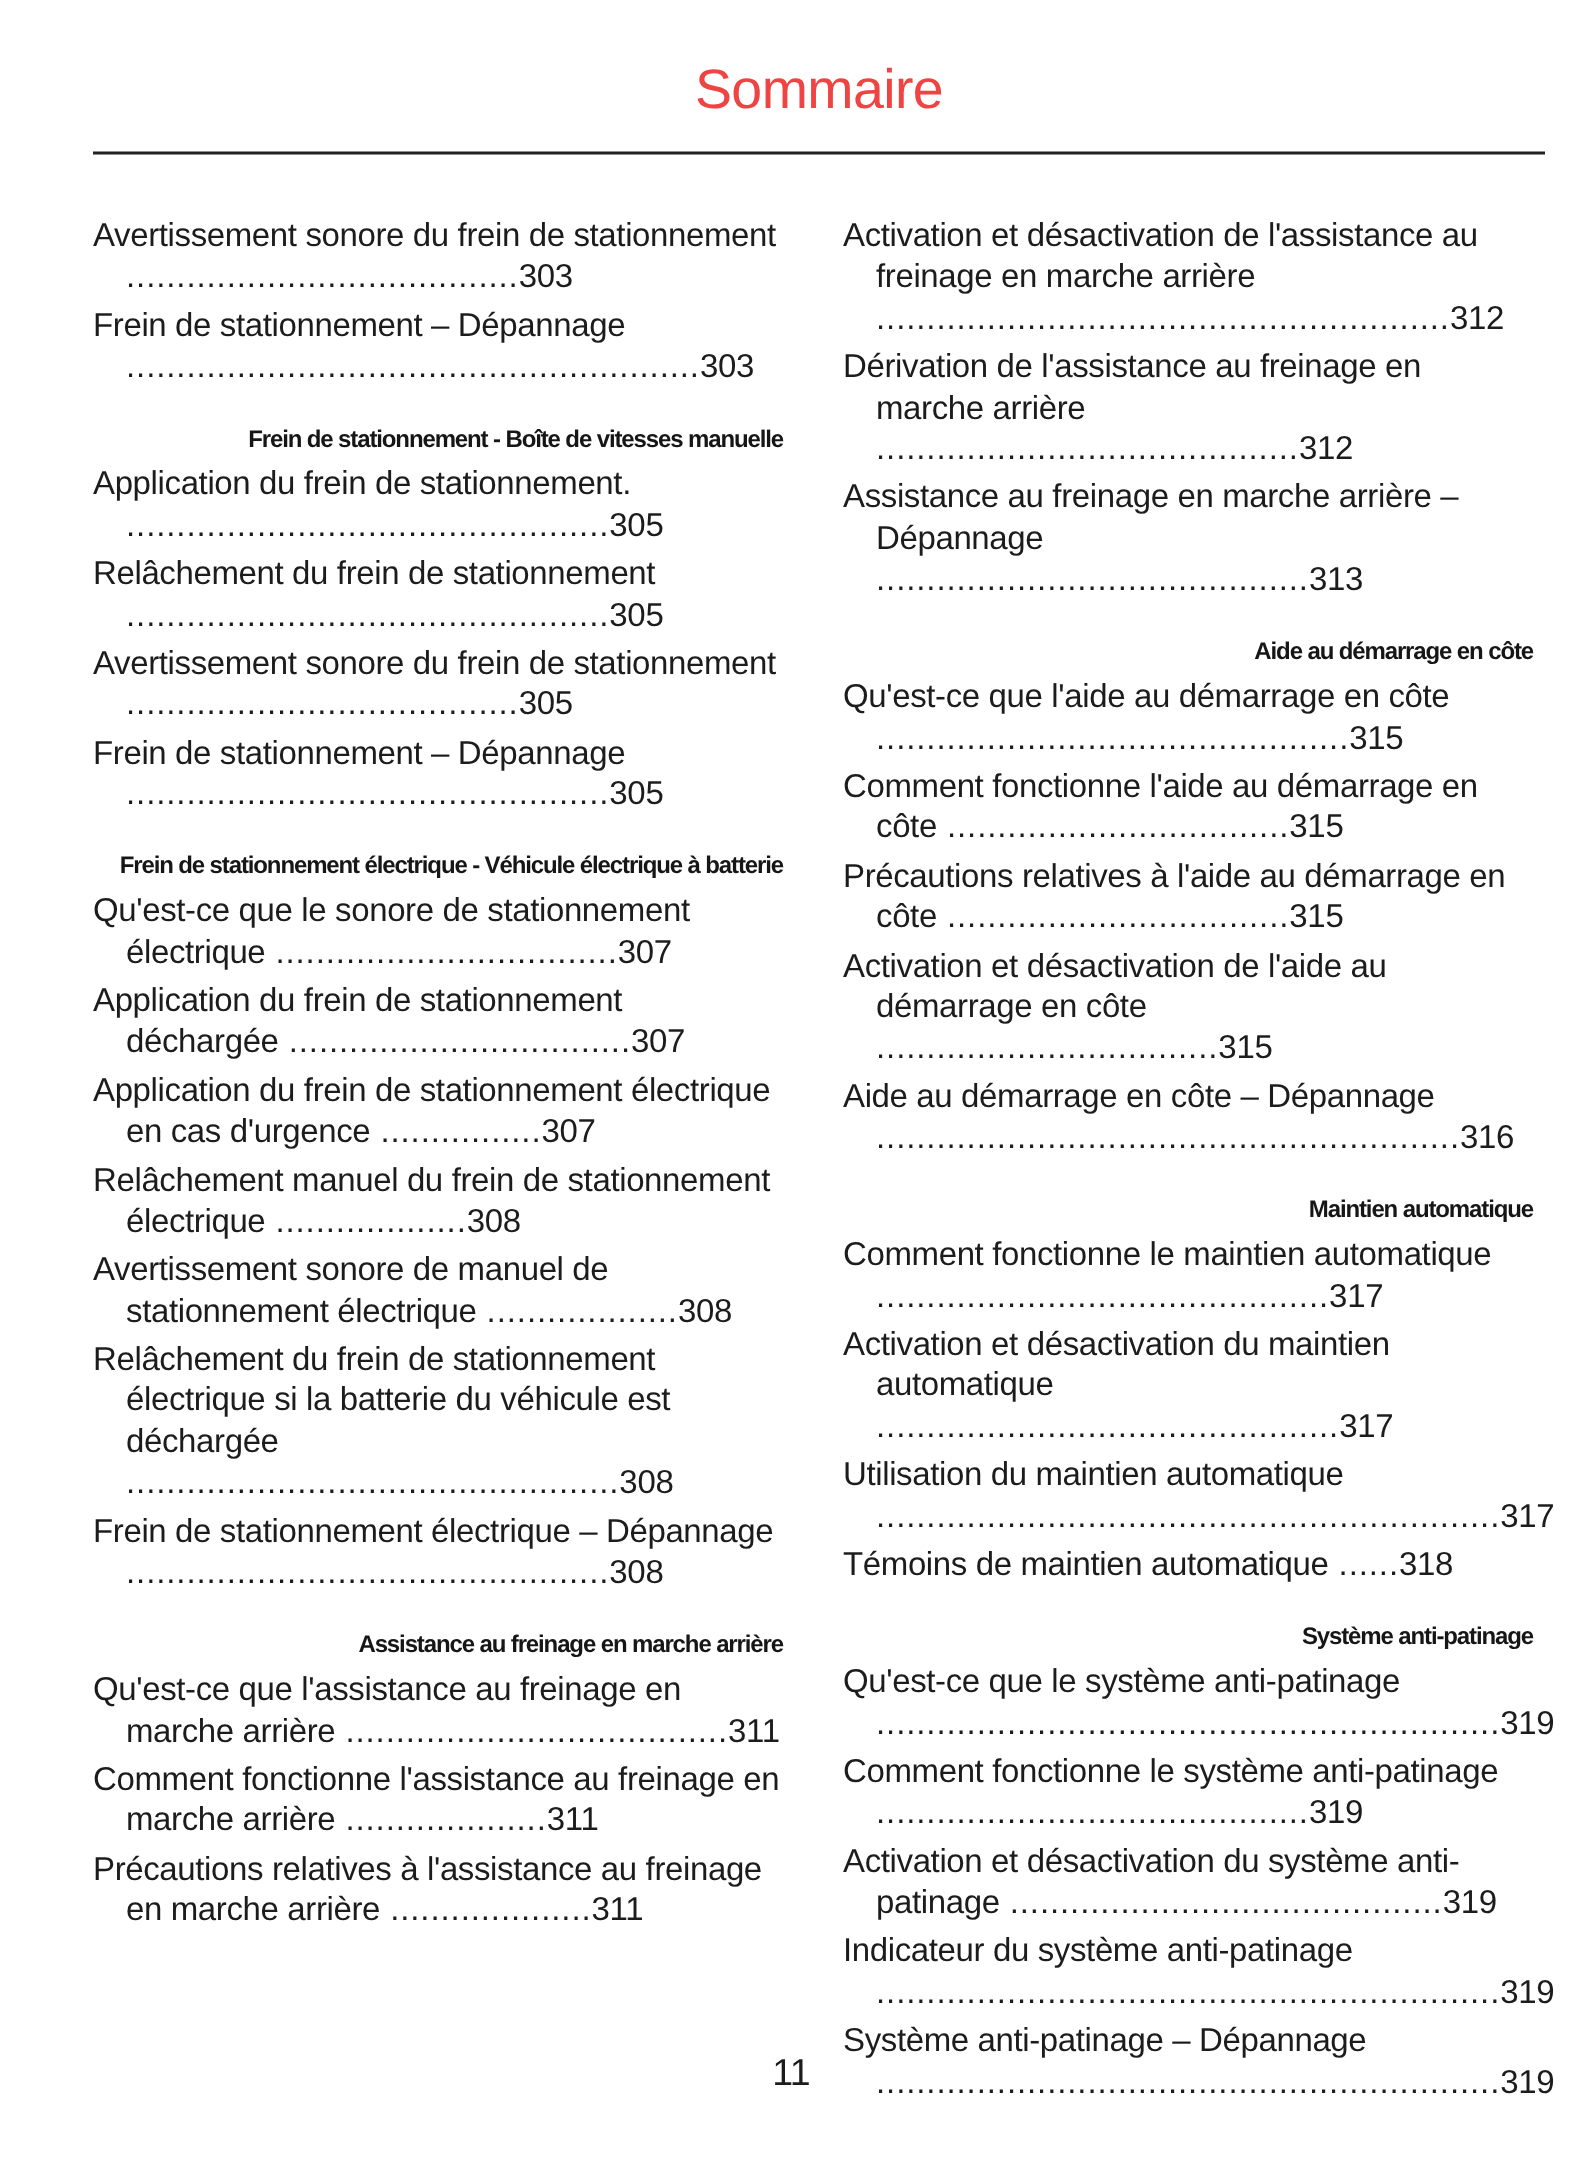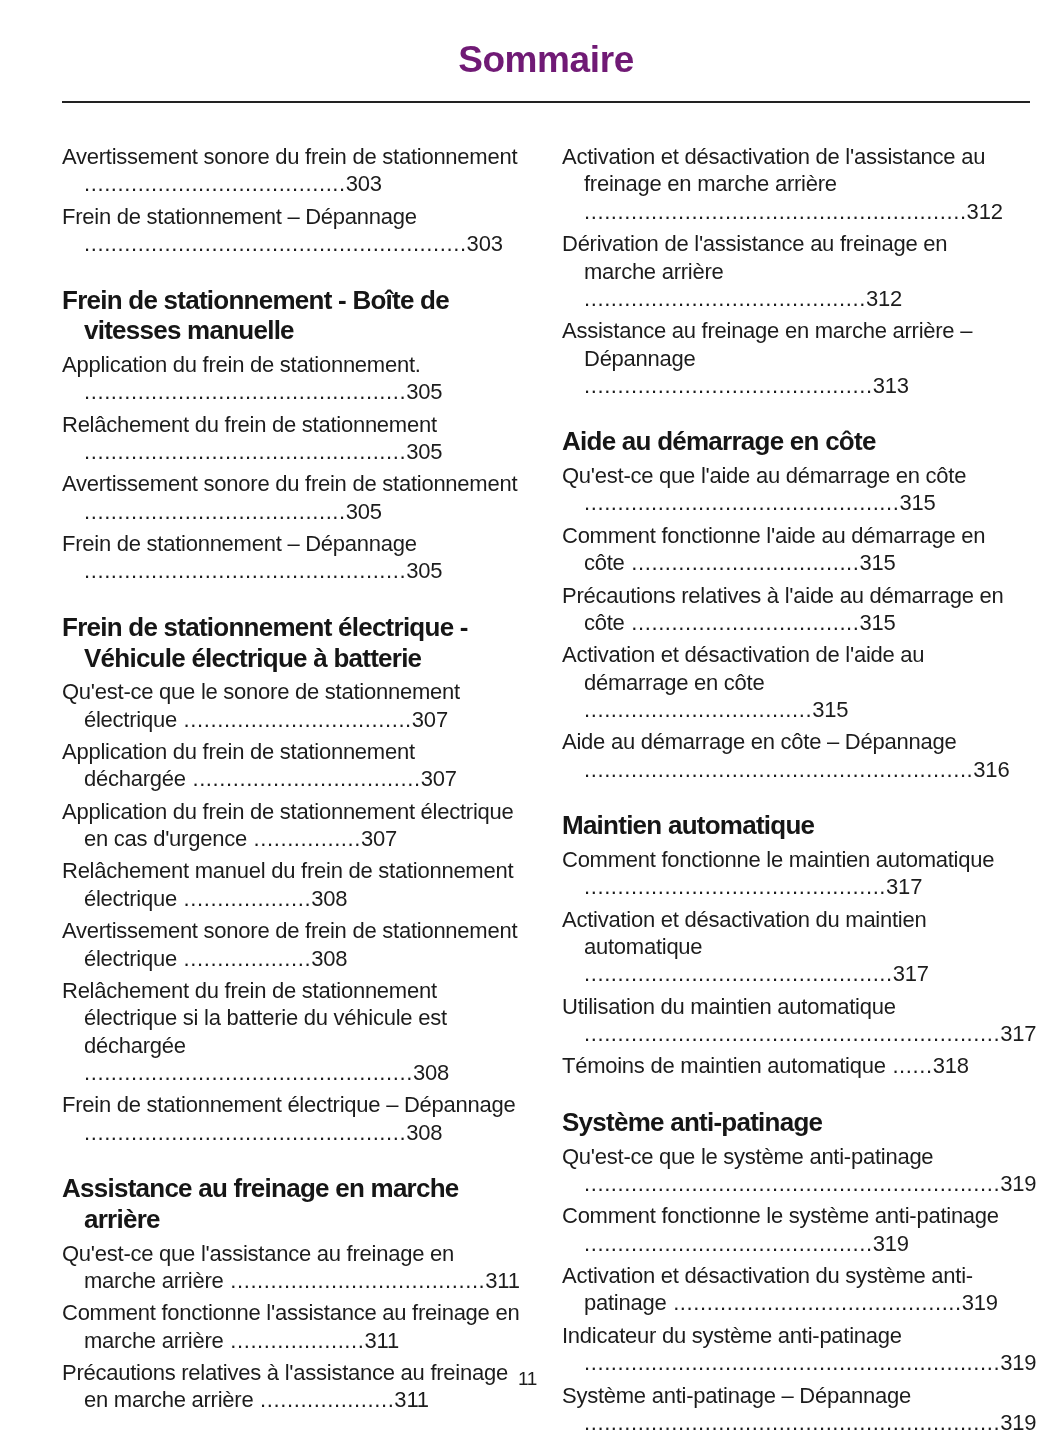--- a/index.html
+++ b/index.html
@@ -21,23 +21,23 @@
   
   .page-header {
     position: absolute;
     left: 62px;
     top: 40px;
     width: 968px;
   }
   .page-title {
     text-align: center;
     font-size: 37px;
-    font-weight: 700;
+    font-weight: 400;
     letter-spacing: -0.4px;
-    color: #701a75;
+    color: #ef4444;
     line-height: 1.1;
     margin: 0;
     font-stretch: condensed;
   }
   .header-rule {
     margin-top: 20px;
     border-top: 2px solid #222222;
     width: 100%;
     height: 0;
   }
@@ -53,29 +53,30 @@
     padding: 0 62px;
     box-sizing: border-box;
   }
   .column {
     width: 460px;
     flex: 0 0 460px;
   }
 
   
   .section-heading {
-    font-size: 26px;
+    font-size: 16px;
     font-weight: 700;
     letter-spacing: -0.75px;
     line-height: 1.18;
     color: #161616;
     margin: 27px 0 5px 0;
     padding-left: 22px;
     text-indent: -22px;
     font-stretch: condensed;
+    text-align: right;
   }
   .column > .section-heading:first-child {
     margin-top: 0;
   }
 
   
   .toc-entry {
     font-size: 22px;
     line-height: 1.245;
     color: #1c1c1c;
@@ -94,21 +95,21 @@
     letter-spacing: -0.2px;
   }
 
   
   .folio {
     position: absolute;
     left: 0;
     top: 1368px;
     width: 1055px;
     text-align: center;
-    font-size: 19px;
+    font-size: 25px;
     color: #1c1c1c;
     letter-spacing: -0.3px;
   }
 </style>
 </head>
 <body>
 
 <div class="page">
 
   <div class="page-header">
@@ -123,21 +124,21 @@
         <div class="section-heading">Frein de stationnement - Boîte de vitesses manuelle</div>
         <div class="toc-entry"><span class="entry-title">Application du frein de stationnement.</span><span class="leader"> ................................................</span><span class="page-num">305</span></div>
         <div class="toc-entry"><span class="entry-title">Relâchement du frein de stationnement</span><span class="leader"> ................................................</span><span class="page-num">305</span></div>
         <div class="toc-entry"><span class="entry-title">Avertissement sonore du frein de stationnement</span><span class="leader"> .......................................</span><span class="page-num">305</span></div>
         <div class="toc-entry"><span class="entry-title">Frein de stationnement – Dépannage</span><span class="leader"> ................................................</span><span class="page-num">305</span></div>
         <div class="section-heading">Frein de stationnement électrique - Véhicule électrique à batterie</div>
         <div class="toc-entry"><span class="entry-title">Qu'est-ce que le sonore de stationnement électrique</span><span class="leader"> ..................................</span><span class="page-num">307</span></div>
         <div class="toc-entry"><span class="entry-title">Application du frein de stationnement déchargée</span><span class="leader"> ..................................</span><span class="page-num">307</span></div>
         <div class="toc-entry"><span class="entry-title">Application du frein de stationnement électrique en cas d'urgence</span><span class="leader"> ................</span><span class="page-num">307</span></div>
         <div class="toc-entry"><span class="entry-title">Relâchement manuel du frein de stationnement électrique</span><span class="leader"> ...................</span><span class="page-num">308</span></div>
-        <div class="toc-entry"><span class="entry-title">Avertissement sonore de frein de stationnement électrique</span><span class="leader"> ...................</span><span class="page-num">308</span></div>
+        <div class="toc-entry"><span class="entry-title">Avertissement sonore de manuel de stationnement électrique</span><span class="leader"> ...................</span><span class="page-num">308</span></div>
         <div class="toc-entry"><span class="entry-title">Relâchement du frein de stationnement électrique si la batterie du véhicule est déchargée</span><span class="leader"> .................................................</span><span class="page-num">308</span></div>
         <div class="toc-entry"><span class="entry-title">Frein de stationnement électrique – Dépannage</span><span class="leader"> ................................................</span><span class="page-num">308</span></div>
         <div class="section-heading">Assistance au freinage en marche arrière</div>
         <div class="toc-entry"><span class="entry-title">Qu'est-ce que l'assistance au freinage en marche arrière</span><span class="leader"> ......................................</span><span class="page-num">311</span></div>
         <div class="toc-entry"><span class="entry-title">Comment fonctionne l'assistance au freinage en marche arrière</span><span class="leader"> ....................</span><span class="page-num">311</span></div>
         <div class="toc-entry"><span class="entry-title">Précautions relatives à l'assistance au freinage en marche arrière</span><span class="leader"> ....................</span><span class="page-num">311</span></div>
       </div>
     <div class="column">
         <div class="toc-entry"><span class="entry-title">Activation et désactivation de l'assistance au freinage en marche arrière</span><span class="leader"> .........................................................</span><span class="page-num">312</span></div>
         <div class="toc-entry"><span class="entry-title">Dérivation de l'assistance au freinage en marche arrière</span><span class="leader"> ..........................................</span><span class="page-num">312</span></div>

